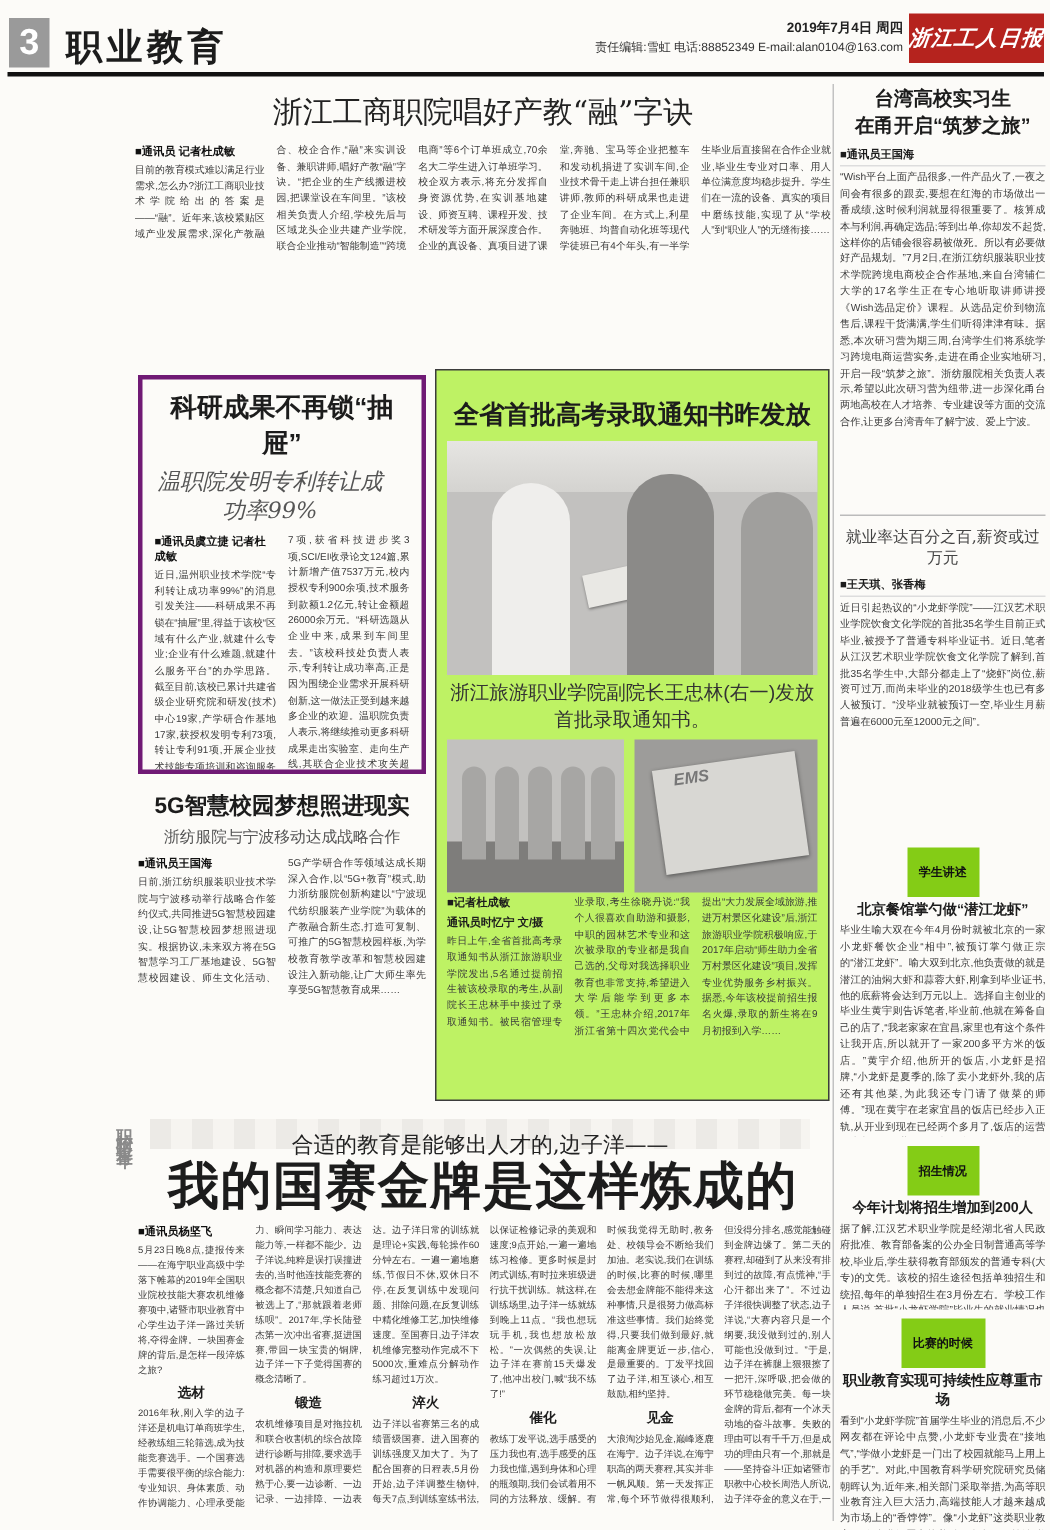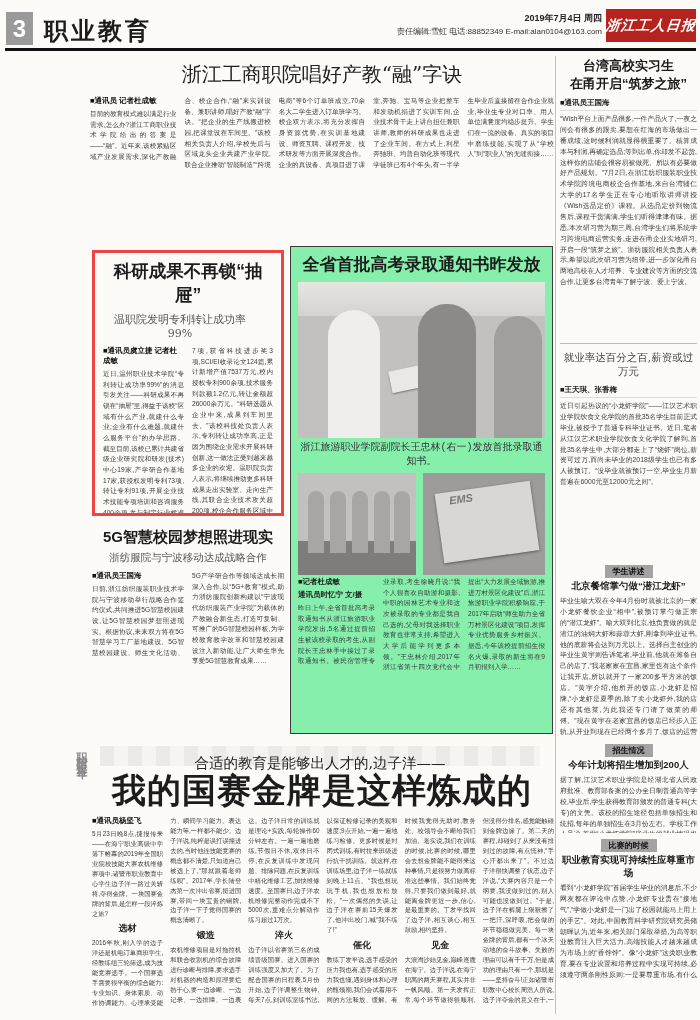--- a/index.html
+++ b/index.html
@@ -39,49 +39,49 @@
   .artA .cols { margin-top:8px; column-count:5; height:120px; overflow:hidden; }
 
   
   .rightcol { position:absolute; left:560px; top:57px; width:137px; }
   .rightcol h3 { font-size:13px; font-weight:900; text-align:center; line-height:1.35; }
   .rc-byline { font-size:7.5px; font-weight:bold; margin:6px 0 3px 0; border-bottom:1px solid #ddd; padding-bottom:2px; }
   .rc-body { font-size:6.8px; line-height:1.6; color:#3a3a3a; text-align:justify; overflow:hidden; }
   .rc-div { height:1px; background:#bbb; margin:7px 0; }
   .xlx-h { font-size:19px; font-weight:900; text-align:center; line-height:1.3; }
   .xlx-sub { font-size:10.5px; text-align:center; font-family:"DejaVu Serif", serif; color:#444; margin-top:4px; }
-  .chip { display:block; width:max-content; margin:6px auto 2px auto; background:#a3a3a3;
-    font-size:8px; font-weight:bold; padding:1px 8px; color:#111; }
+  .chip { display:block; width:max-content; margin:6px auto 2px auto; background:#84cc16;
+    font-size:8px; font-weight:bold; padding:11px 8px; color:#111; }
   .sec-title { font-size:9.5px; font-weight:900; text-align:center; margin-bottom:3px; }
 
   
   .boxred { position:absolute; left:92px; top:250px; width:192px; height:266px;
-    border:3px solid #ef4444; background:#fcfbf8; padding:6px 8px; overflow:hidden; }
+    border:3px solid #701a75; background:#fcfbf8; padding:6px 8px; overflow:hidden; }
   .boxred h3 { font-size:17.5px; font-weight:900; text-align:center; }
-  .boxred h4 { font-size:11px; font-weight:400; text-align:center; margin:5px 16px 6px 0;
-    font-family:"DejaVu Serif", serif; color:#555; }
+  .boxred h4 { font-size:15px; font-weight:400; text-align:center; margin:5px 16px 6px 0;
+    font-family:"DejaVu Serif", serif; color:#555;font-style:italic; }
   .boxred .cols { column-count:2; height:196px; overflow:hidden; }
 
   
   .boxblk { position:absolute; left:290px; top:246px; width:263px; height:488px;
-    border:1px solid #3c3c3c; background:#86efac; padding:6px 7px; overflow:hidden; }
+    border:1px solid #3c3c3c; background:#bef264; padding:18px 7px; overflow:hidden; }
   .boxblk h3 { font-size:17px; font-weight:900; text-align:center; margin-bottom:6px; }
   .photo { position:relative; background:#c2c1bf; overflow:hidden; }
   .ph1 { width:100%; height:156px; }
   .ph1 .banner { position:absolute; left:0; top:0; width:100%; height:34px;
     background:linear-gradient(#e6e5e2,#d4d3d0); }
   .ph1 .fig1 { position:absolute; left:30px; top:28px; width:52px; height:128px;
     background:#efeeec; border-radius:26px 26px 0 0; }
   .ph1 .fig2 { position:absolute; left:120px; top:22px; width:58px; height:134px;
     background:#8b8a88; border-radius:28px 28px 0 0; }
   .ph1 .fig3 { position:absolute; left:196px; top:34px; width:48px; height:122px;
     background:#a09f9d; border-radius:24px 24px 0 0; }
   .ph1 .env { position:absolute; left:92px; top:86px; width:34px; height:22px;
     background:#e9e8e4; transform:rotate(-12deg); box-shadow:0 1px 2px rgba(0,0,0,.4); }
-  .caption { font-size:10px; color:#333; font-family:Liberation Mono, monospace; margin:3px 2px 4px 2px; line-height:1.4; }
+  .caption { font-size:13px; color:#333; font-family:Liberation Sans, sans-serif; margin:3px 2px 4px 2px; line-height:1.4; }
   .phrow { display:flex; gap:7px; }
   .ph2 { width:118px; height:102px; }
   .ph2 .floor { position:absolute; left:0; bottom:0; width:100%; height:34px; background:#7e7d7b; }
   .ph2 .p { position:absolute; top:18px; width:16px; height:62px; background:#a7a6a4; border-radius:8px 8px 0 0; }
   .ph3 { flex:1; height:102px; background:#9d9c9a; }
   .ph3 .envlg { position:absolute; left:16px; top:14px; width:96px; height:70px;
     background:#d8d7d3; transform:rotate(-8deg); box-shadow:0 1px 3px rgba(0,0,0,.45); }
   .ph3 .ems { position:absolute; left:26px; top:20px; font-size:11px; font-weight:900;
     color:#777; font-style:italic; transform:rotate(-8deg); }
   .caprow { display:flex; gap:7px; }

